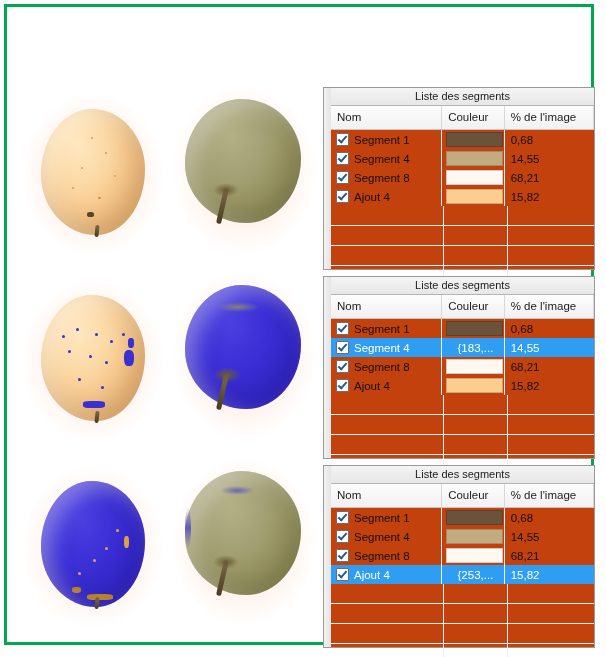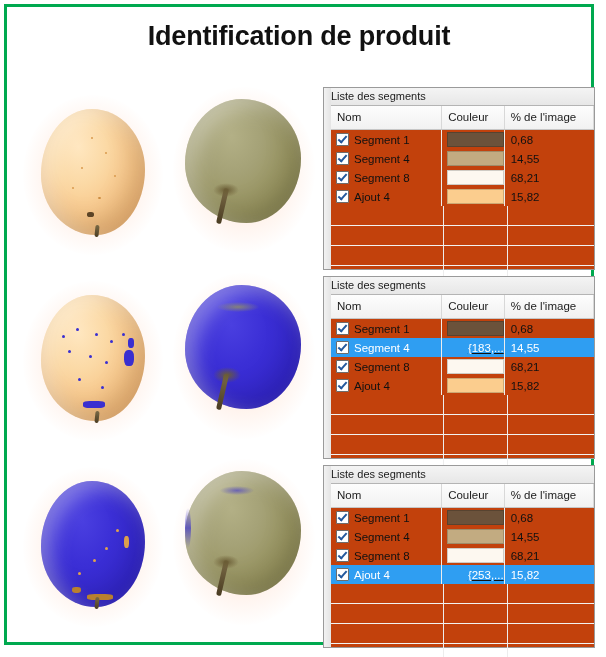--- a/index.html
+++ b/index.html
@@ -85,21 +85,21 @@
   }
   .panel .gutter{
     position:absolute;left:0;top:0;width:7px;height:100%;
     background:linear-gradient(90deg,#f2f2f2,#e4e4e4);
     border-right:1px solid #c9c9c9;
   }
   .cap{
     position:absolute;left:7px;right:0;top:0;height:17px;
     background:linear-gradient(180deg,#f4f4f4,#e7e7e7);
     border-bottom:1px solid #b4b4b4;
-    text-align:left;
+    text-align:center;
     font-size:11px;color:#1b1b1b;
     line-height:17px;
   }
   .grid{
     position:absolute;left:7px;right:0;top:18px;bottom:0;
     background:#c2410c;
   }
   .hdr{
     display:flex;height:23px;
     background:linear-gradient(180deg,#fdfdfd,#f1f1f1);
@@ -131,41 +131,40 @@
     border:1px solid #6d6d6d;background:#ffffff;
     position:relative;flex:none;border-radius:1px;
   }
   .chk::after{
     content:"";position:absolute;left:3px;top:0px;
     width:3px;height:7px;
     border:solid #23589c;border-width:0 2px 2px 0;
     transform:rotate(42deg);
   }
   .nm{white-space:nowrap;}
-  .swatch-wrap{justify-content:flex-end;padding:0;text-decoration:underline;}
+  .swatch-wrap{justify-content:center;padding:0;}
   .swatch{
     width:57px;height:15px;margin-left:3px;
     border:1px solid rgba(0,0,0,.18);
     box-sizing:border-box;
   }
   .swtxt{font-size:11.5px;color:#111;padding-left:5px;white-space:nowrap;}
   .pc{padding-left:6px;}
   .filler{
     position:relative;
   }
   .filler .frow{height:19px;border-bottom:1px solid #f2f2f2;display:flex;}
   .filler .fc1{width:112px;border-right:1px solid #ededed;}
   .filler .fc2{width:63px;border-right:1px solid #ededed;}
 </style>
 </head>
 <body>
 
 <div class="frame">
 
-  <div class="title">Identification de produit</div>
 
   <div class="img-col">
 
     <div class="img-row">
       <div class="fruit-stage">
         <div class="glow" style="left:8px;top:16px;width:140px;height:160px;"></div>
         <div class="glow" style="left:158px;top:8px;width:142px;height:166px;"></div>
 
         <div class="apple golden" style="left:26px;top:30px;width:104px;height:126px;">
           <div class="rim"></div>

